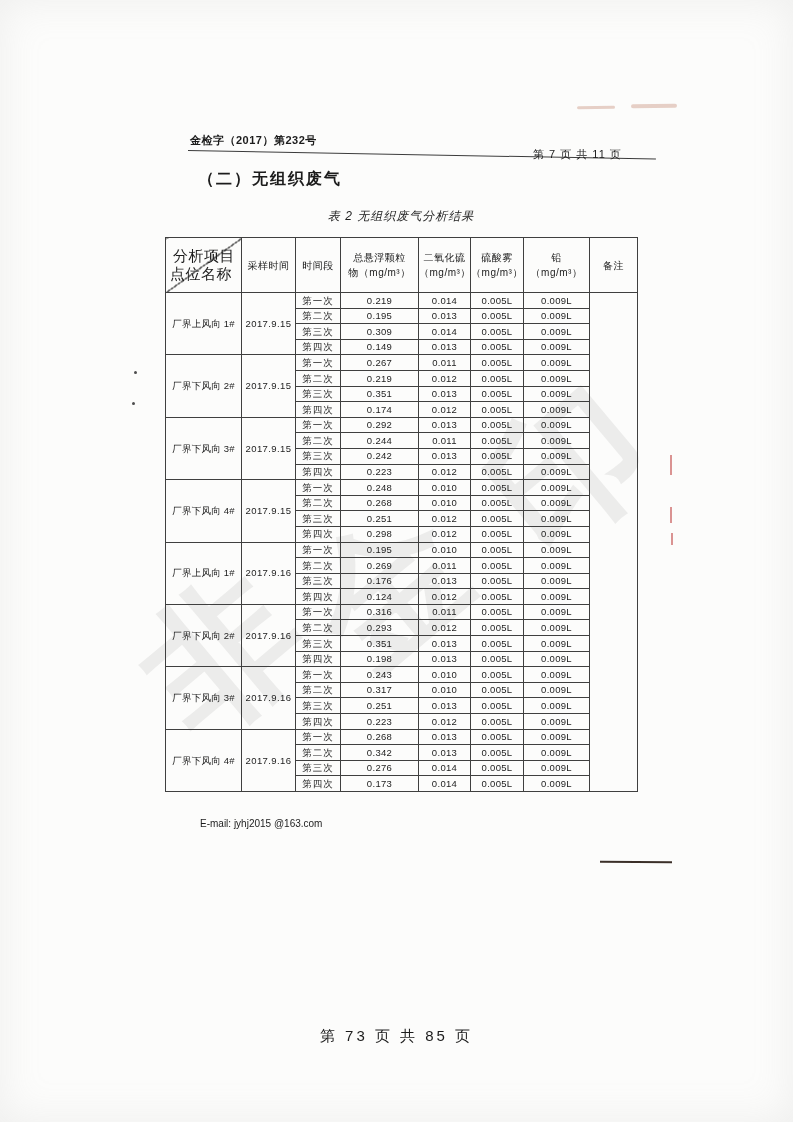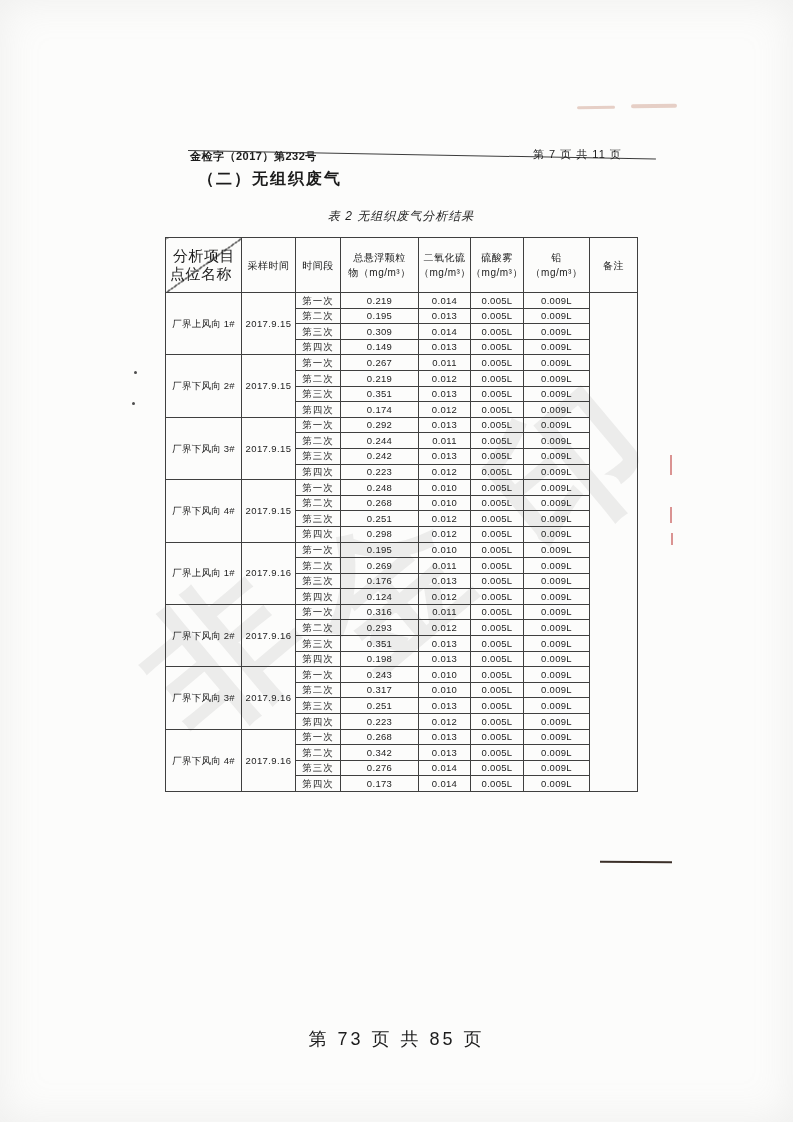--- a/index.html
+++ b/index.html
@@ -1,20 +1,20 @@
 <!DOCTYPE html>
 <html><head>
 <meta charset="utf-8">
 <style>
   html,body{margin:0;padding:0;}
   body{width:793px;height:1122px;background:#ffffff;font-family:"Liberation Sans",sans-serif;color:#1c1c1c;}
   .page{position:relative;width:793px;height:1122px;background:#fcfcfb;overflow:hidden;
         box-shadow:inset 0 0 40px rgba(180,180,175,0.18);}
   
-  .doc-no{position:absolute;left:190px;top:133px;font-size:11px;font-weight:bold;letter-spacing:.5px;margin-top:16px;}
+  .doc-no{position:absolute;left:190px;top:133px;font-size:11px;font-weight:bold;letter-spacing:.5px;}
   .rule{position:absolute;left:188px;top:150px;width:468px;height:1.4px;background:#3c3c3c;
         transform:rotate(1.05deg);transform-origin:left top;}
   .page-info{position:absolute;left:533px;top:147px;font-size:11px;letter-spacing:1px;}
   .section-title{position:absolute;left:198px;top:169px;font-size:16px;font-weight:bold;letter-spacing:2px;}
   .caption{position:absolute;left:165px;top:208px;width:472px;text-align:center;font-size:12px;letter-spacing:1px;font-style:italic;}
   
   .tbl-wrap{position:absolute;left:165px;top:237px;}
   table.results{border-collapse:collapse;table-layout:fixed;width:472px;background:transparent;}
   table.results th,table.results td{border:1px solid #3f3f3f;padding:0;text-align:center;
         vertical-align:middle;font-weight:normal;overflow:hidden;}
@@ -28,21 +28,21 @@
   td.trial{letter-spacing:1px;margin-top:43px;}
   td.remark{background:transparent;}
   
   th.corner{position:relative;
      background:linear-gradient(to bottom right,transparent calc(50% - .6px),#3f3f3f calc(50% - .6px),#3f3f3f calc(50% + .6px),transparent calc(50% + .6px));}
   th.corner .c-top{position:absolute;top:7px;right:6px;font-size:15px;letter-spacing:.5px;}
   th.corner .c-bot{position:absolute;bottom:7px;left:4px;font-size:15px;letter-spacing:.5px;}
   
   .footer{position:absolute;left:200px;top:816px;font-size:10px;line-height:16px;}
   .company{font-weight:bold;text-decoration:underline;}
-  .page-num{position:absolute;left:0;top:1027px;width:793px;text-align:center;font-size:18px;letter-spacing:3px;}
+  .page-num{position:absolute;left:0;top:1027px;width:793px;text-align:center;font-size:15px;letter-spacing:3px;}
   
   .wm{position:absolute;font-size:150px;font-weight:bold;color:rgba(105,105,105,0.11);
       transform:rotate(-40deg);pointer-events:none;font-family:"Liberation Sans",sans-serif;}
   .wm1{left:150px;top:555px;}
   .wm2{left:315px;top:490px;}
   .wm3{left:495px;top:370px;}
   
   .smudge{position:absolute;height:3px;background:rgba(205,152,132,0.45);border-radius:2px;}
   .sm1{left:577px;top:106px;width:38px;transform:rotate(-.6deg);}
   .sm2{left:631px;top:104px;width:46px;height:4px;transform:rotate(-.5deg);}
@@ -356,20 +356,21 @@
             <td class="val">0.173</td>
             <td class="val">0.014</td>
             <td class="val">0.005L</td>
             <td class="val">0.009L</td>
           </tr>
         </tbody>
     </table>
   </div>
 
   <div class="footer">
+    <div>E-mail:  jyhj2015 @163.com</div>
   </div>
 
   <div class="page-num">第 73 页 共 85 页</div>
 
   <div class="smudge sm1"></div>
   <div class="smudge sm2"></div>
   <div class="dark-line"></div>
   <div class="red-dash rd1"></div>
   <div class="red-dash rd2"></div>
   <div class="red-dash rd3"></div>

